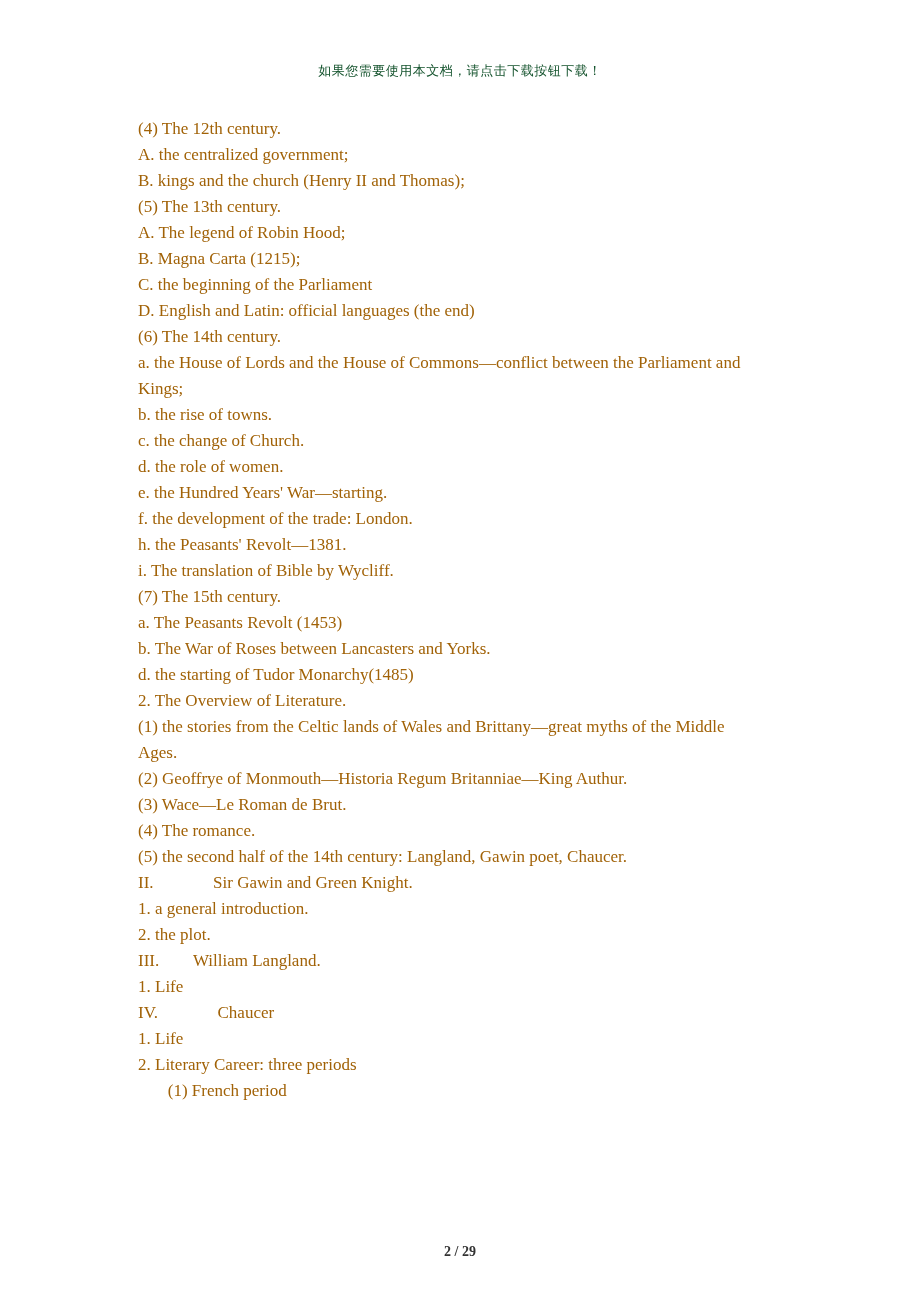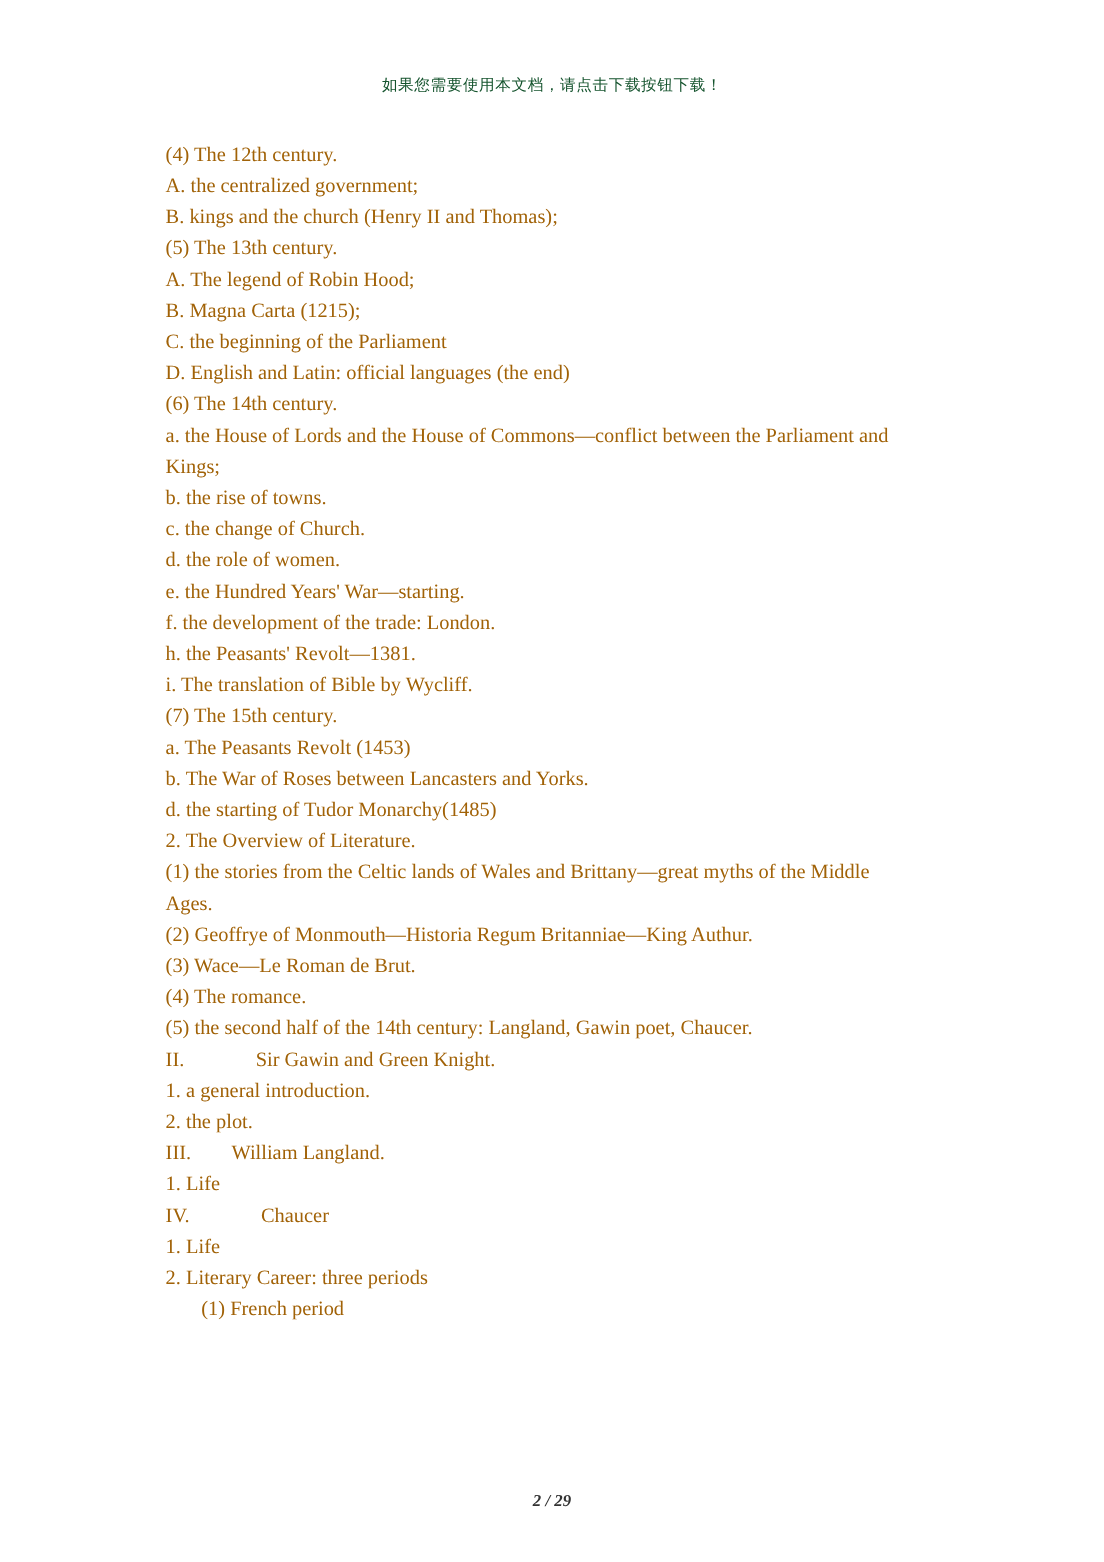--- a/index.html
+++ b/index.html
@@ -35,21 +35,20 @@
     white-space: pre;
   }
   .footer {
     position: absolute;
     bottom: 42px;
     left: 0;
     right: 0;
     text-align: center;
     font-size: 14px;
     color: #333333;
-    font-style: italic;
   }
   .footer span { font-weight: bold; }
 </style>
 </head>
 <body>
 
 <div class="header-note">
   <span>如果您需要使用本文档，请点击下载按钮下载！</span>
 </div>
 

